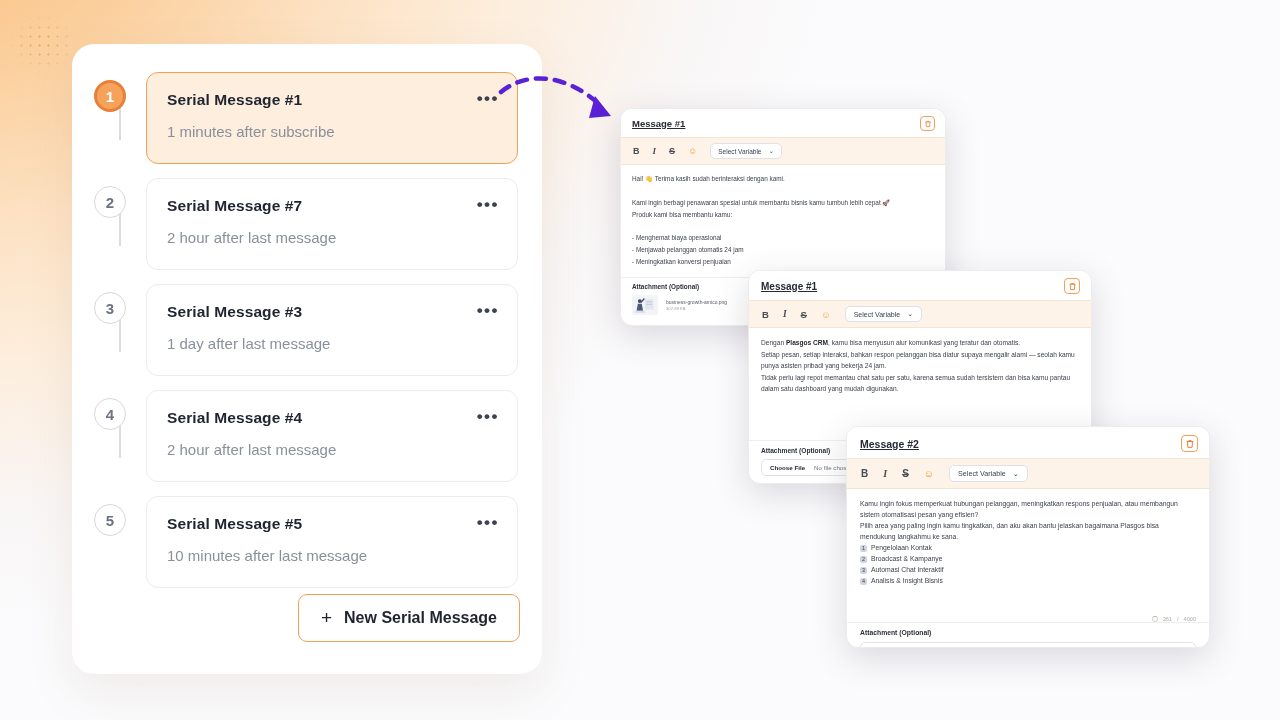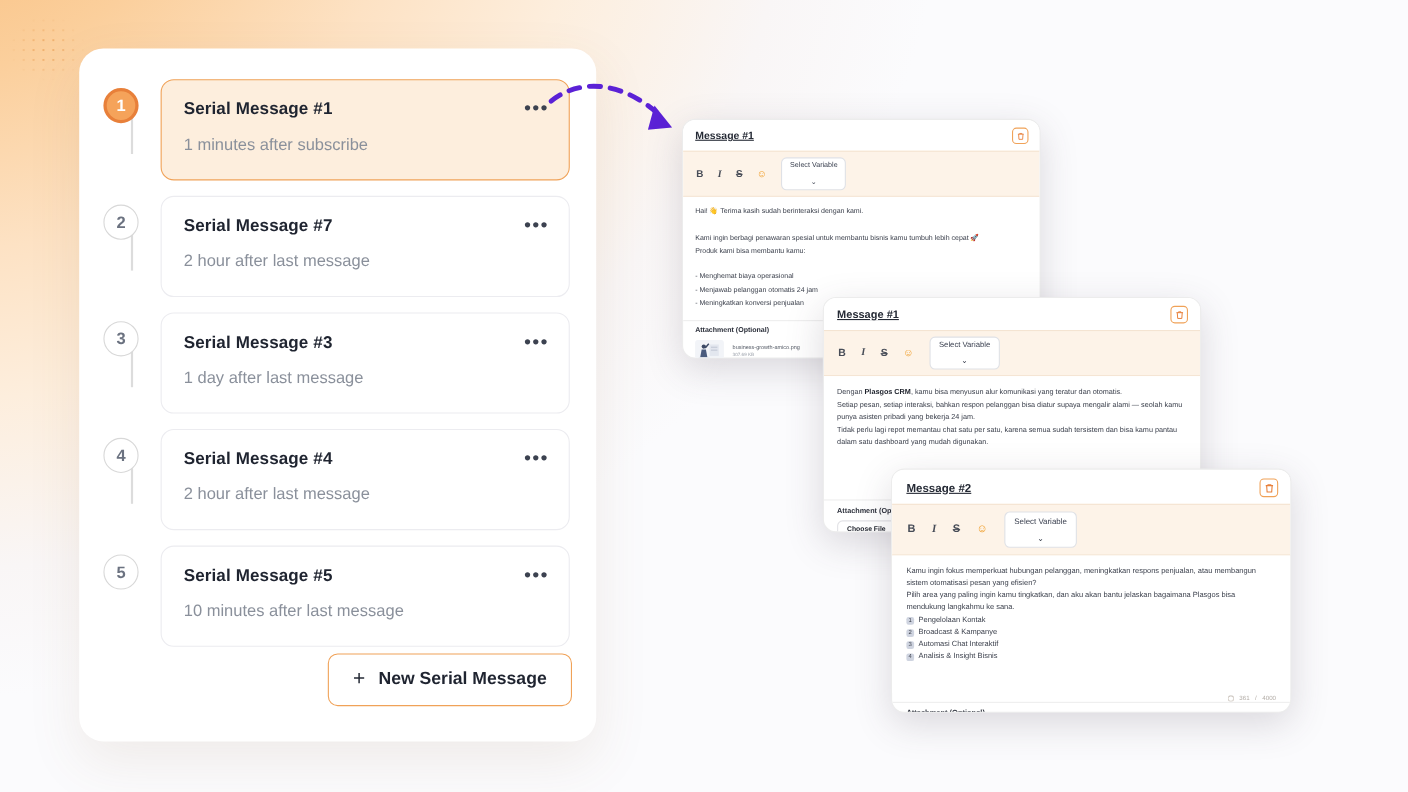--- a/index.html
+++ b/index.html
@@ -98,21 +98,21 @@
     display: flex; align-items: center; gap: 14px;
     background: #fdf3e8; border-top: 1px solid #f4e4d2; border-bottom: 1px solid #f4e4d2;
     padding: 5px 10px;
   }
   .tb-btn { color: #474c57; cursor: pointer; font-weight: 600; }
   .tb-btn.ital { font-style: italic; font-family: "Liberation Serif", serif; }
   .tb-btn.strike { text-decoration: line-through; }
   .emoji-btn { color: #f0a030; cursor: pointer; }
   .var-select {
     background: #fff; border: 1px solid #dfe1e6; border-radius: 5px;
-    display: flex; align-items: center; gap: 7px; color: #3b4150; cursor: pointer; flex-direction: column;
+    display: flex; align-items: center; gap: 7px; color: #3b4150; cursor: pointer;
   }
   .ed-body { color: #3a3f4b; background: #fff; }
   .ed-body p { margin: 0; }
   .ed-body .blank { display: block; }
   .ed-body b { color: #1e222c; }
   .numbox {
     display: inline-block; background: #cfd4e0; color: #3a3f4b;
     border-radius: 2px; text-align: center; margin-right: 4px;
   }
   .counter { display: flex; align-items: center; justify-content: flex-end; gap: 5px; color: #b2aca6; }
@@ -156,21 +156,21 @@
   #ed2 .ed-title { font-size: 10px; }
   #ed2 .trash-btn { width: 16px; height: 16px; }
   #ed2 .ed-toolbar { gap: 14px; padding: 5px 13px; font-size: 9.5px; }
   #ed2 .var-select { font-size: 7px; padding: 3px 8px; }
   #ed2 .ed-body { padding: 9px 12px; font-size: 6.6px; line-height: 1.75; height: 112px; }
   #ed2 .ed-foot { padding: 6px 12px 8px 12px; border-top: 1px solid #eee; }
   #ed2 .ed-attach-label { font-size: 6.6px; }
   #ed2 .file-row { margin-top: 5px; padding: 4px 8px; font-size: 6.2px; width: 165px; }
 
   
-  #ed3 { left: 810px; top: 426px; width: 364px; height: 222px; }
+  #ed3 { left: 846px; top: 426px; width: 364px; height: 222px; }
   #ed3 .ed-head { padding: 8px 11px 6px 13px; }
   #ed3 .ed-title { font-size: 10.5px; }
   #ed3 .trash-btn { width: 17px; height: 17px; }
   #ed3 .ed-toolbar { gap: 15px; padding: 6px 14px; font-size: 10px; }
   #ed3 .var-select { font-size: 7.2px; padding: 3px 8px; }
   #ed3 .ed-body { padding: 9px 13px; font-size: 6.8px; line-height: 1.62; height: 125px; }
   #ed3 .numbox { width: 7px; height: 7px; font-size: 5.4px; line-height: 7px; }
   #ed3 .counter { padding: 2px 13px 0 0; font-size: 5.6px; }
   #ed3 .counter .ring { width: 6px; height: 6px; }
   #ed3 .ed-foot { padding: 6px 13px 9px 13px; border-top: 1px solid #eee; }

